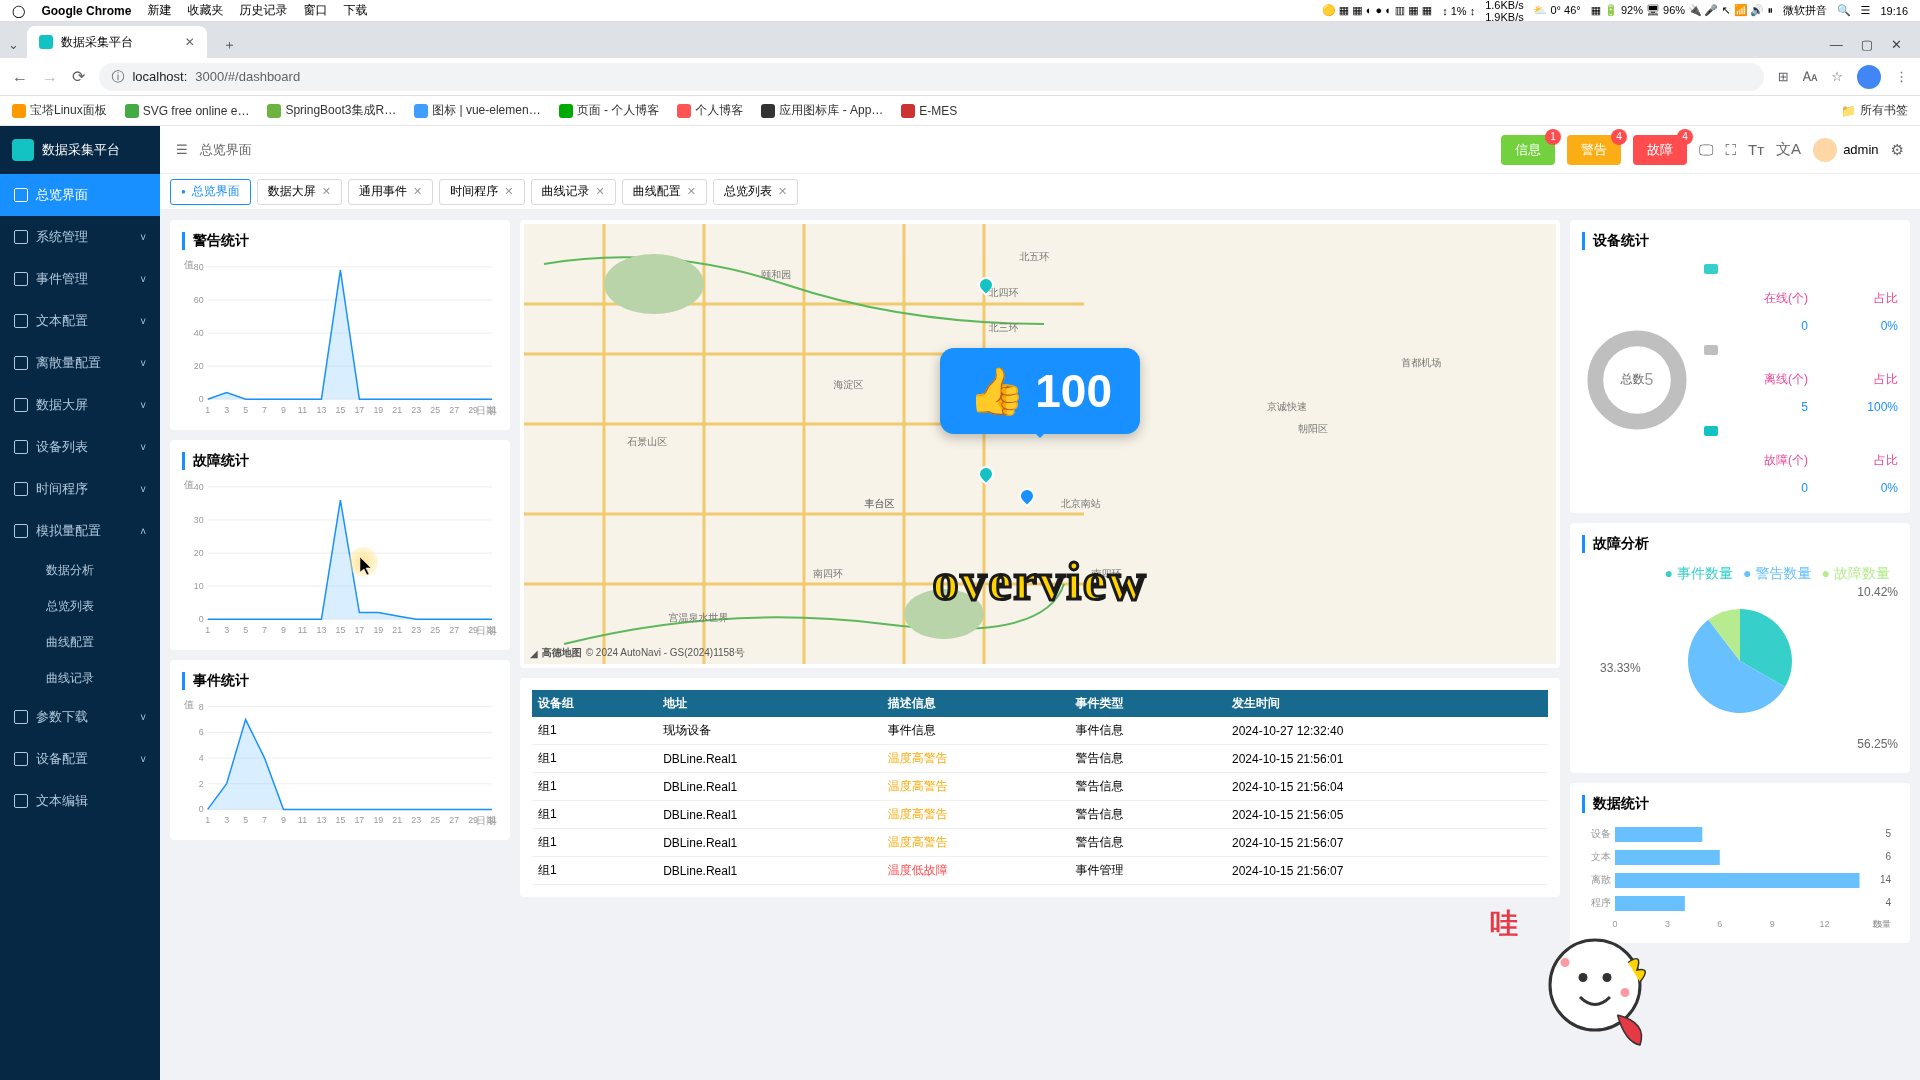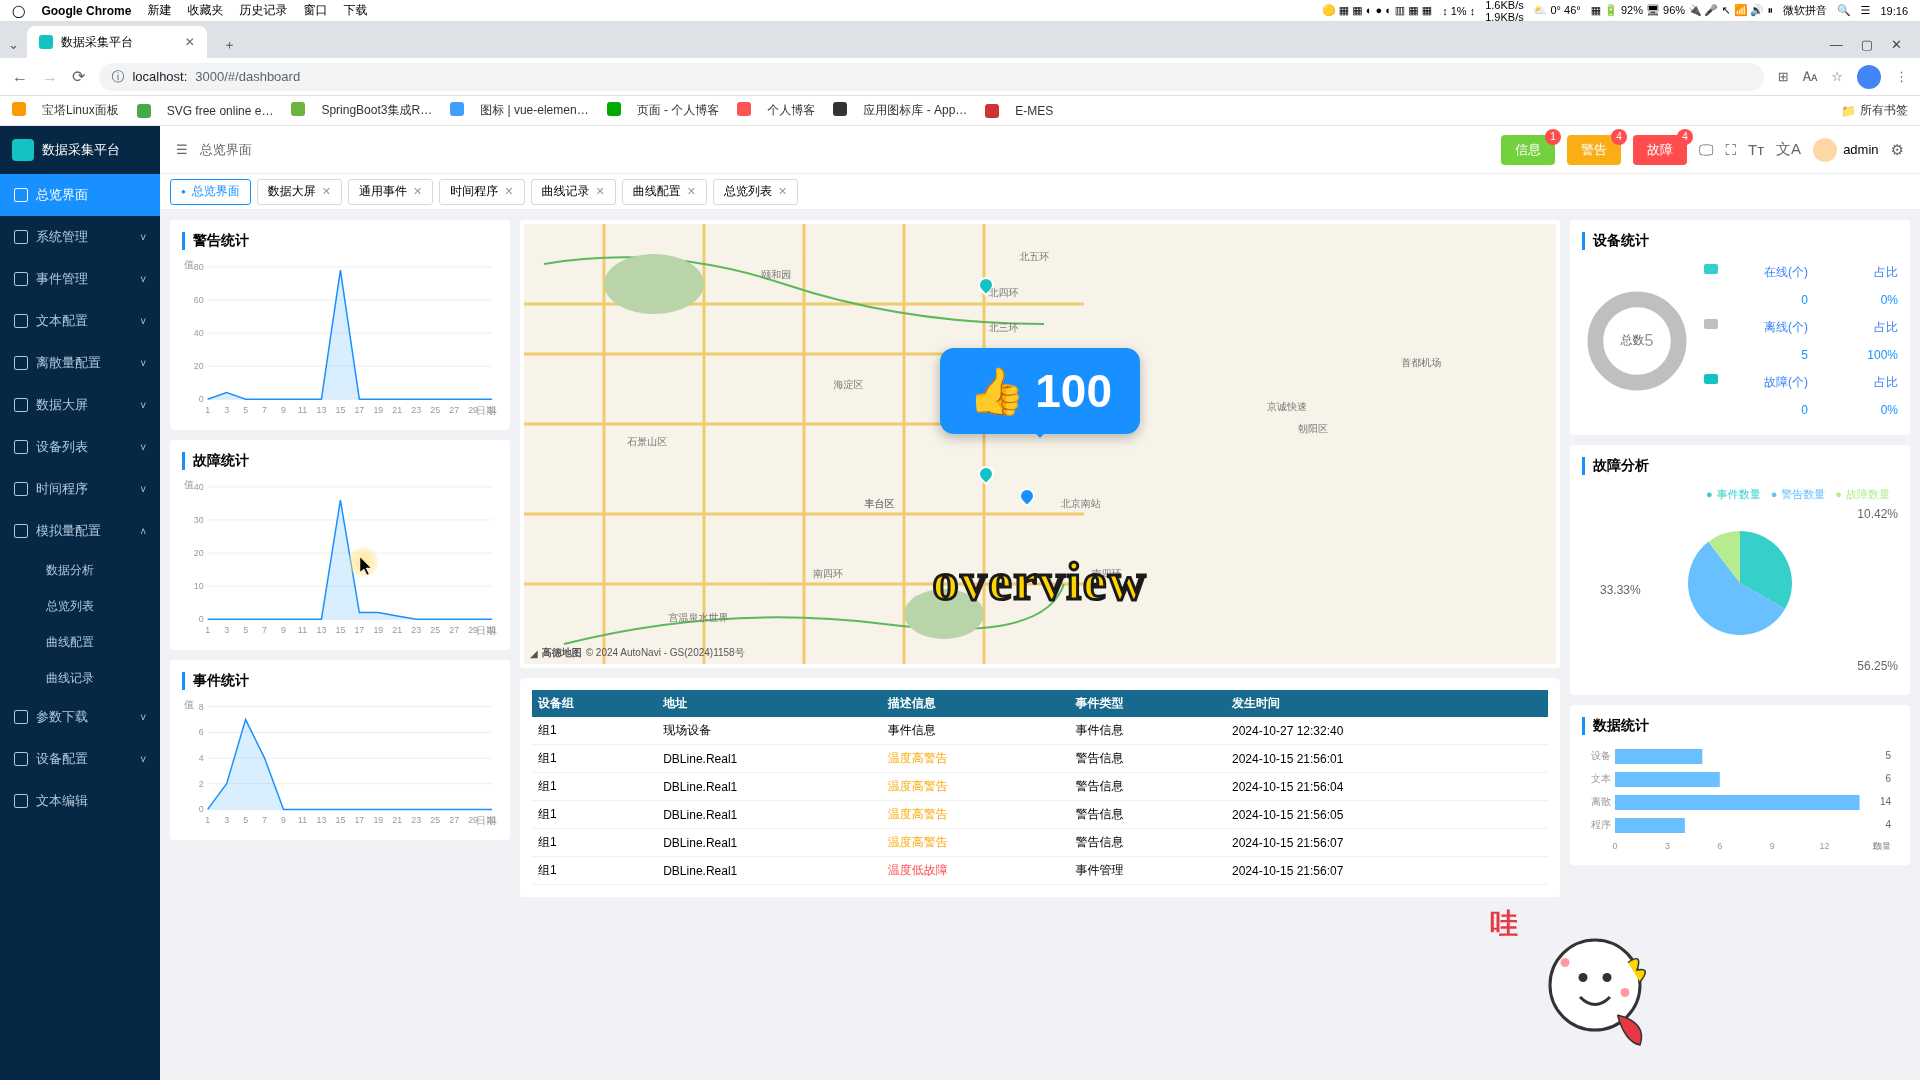--- a/index.html
+++ b/index.html
@@ -13,21 +13,21 @@
 .chrome-tab .close { margin-left: auto; color: #666; cursor: pointer; }
 .chrome-tabs .newtab { margin-left: 8px; padding: 4px 8px; color: #555; cursor: pointer; }
 .chrome-tabs .wincontrols { margin-left: auto; display: flex; gap: 18px; padding: 0 10px 6px 0; color: #444; }
 .chrome-addr { height: 38px; background: #fff; display: flex; align-items: center; padding: 0 12px; gap: 14px; border-bottom: 1px solid #e0e0e0; }
 .chrome-addr .navbtn { color: #5f6368; cursor: pointer; font-size: 16px; }
 .chrome-addr .urlbar { flex: 1; height: 28px; background: #f1f3f4; border-radius: 14px; display: flex; align-items: center; padding: 0 12px; gap: 8px; font-size: 13px; color: #202124; }
 .chrome-addr .urlbar .lock { color: #5f6368; }
 .chrome-addr .right-icons { display: flex; gap: 14px; color: #5f6368; align-items: center; }
 .chrome-addr .right-icons .avatar { width: 24px; height: 24px; border-radius: 50%; background: #4285f4; }
 .bookmarks { height: 30px; background: #fff; display: flex; align-items: center; padding: 0 12px; gap: 18px; font-size: 12px; color: #333; border-bottom: 1px solid #e5e5e5; }
-.bookmarks .bm { display: flex; align-items: flex-start; gap: 16px; cursor: pointer; }
+.bookmarks .bm { display: flex; align-items: center; gap: 4px; cursor: pointer; }
 .bookmarks .bm .bico { width: 14px; height: 14px; border-radius: 3px; }
 .bookmarks .allbm { margin-left: auto; display: flex; align-items: center; gap: 4px; }
 .app { display: flex; height: calc(100vh - 126px); }
 .sidebar { width: 160px; background: #062844; color: #b2c8dc; display: flex; flex-direction: column; font-size: 13px; }
 .sidebar .logo { height: 48px; display: flex; align-items: center; gap: 8px; padding: 0 12px; color: #fff; font-weight: 500; }
 .sidebar .logo .lico { width: 22px; height: 22px; background: #13c2c2; border-radius: 4px; }
 .sidebar .menu-item { height: 42px; display: flex; align-items: center; padding: 0 14px; gap: 8px; cursor: pointer; position: relative; }
 .sidebar .menu-item.active { background: #1890ff; color: #fff; }
 .sidebar .menu-item .mico { width: 14px; height: 14px; border: 1.5px solid currentColor; border-radius: 2px; }
 .sidebar .menu-item .arrow { margin-left: auto; font-size: 10px; }
@@ -64,24 +64,24 @@
 .map-overlay-text { position: absolute; bottom: 12%; left: 50%; transform: translateX(-50%); font-family: "Comic Sans MS", cursive; font-size: 52px; font-weight: 900; color: #ffd400; -webkit-text-stroke: 3px #1a1a1a; letter-spacing: 2px; }
 .map-attrib { position: absolute; bottom: 4px; left: 6px; font-size: 10px; color: #555; display: flex; align-items: center; gap: 4px; }
 .map-marker { position: absolute; width: 16px; height: 16px; background: #13c2c2; border: 2px solid #fff; border-radius: 50% 50% 50% 0; transform: rotate(-45deg); }
 .device-stat { display: flex; align-items: center; gap: 12px; }
 .donut { width: 110px; height: 110px; position: relative; }
 .donut svg { transform: rotate(-90deg); }
 .donut .center { position: absolute; inset: 0; display: flex; flex-direction: row; align-items: center; justify-content: center; font-size: 12px; color: #666; }
 .device-table { flex: 1; font-size: 12px; }
 .device-table .drow { display: flex; justify-content: space-between; padding: 6px 0; }
 .device-table .drow .dcolor { width: 14px; height: 10px; border-radius: 2px; }
-.device-table .dlabel { flex: 1; text-align: right; color: #3b82f6; }
+.device-table .dlabel { flex: 1; text-align: right; color: #ec4899; margin-top: 26px; }
 .device-table .dval { width: 40px; text-align: right; color: #1890ff; }
 .pie-wrap { position: relative; height: 200px; display: flex; align-items: center; justify-content: center; }
-.pie-legend { position: absolute; top: 4px; right: 8px; display: flex; gap: 10px; font-size: 11px; color: #666; }
+.pie-legend { position: absolute; top: 4px; right: 8px; display: flex; gap: 10px; font-size: 14px; color: #666; }
 .pie-legend span::before { content: "●"; margin-right: 4px; }
 .pie-label { position: absolute; font-size: 12px; color: #666; }
 .event-table table { width: 100%; border-collapse: collapse; font-size: 12px; }
 .event-table thead { background: #17698e; color: #fff; }
 .event-table th, .event-table td { padding: 5px 6px; text-align: left; white-space: nowrap; overflow: hidden; text-overflow: ellipsis; }
 .event-table tbody tr { border-bottom: 1px solid #f0f0f0; }
 .event-table .desc-warn { color: #faad14; }
 .event-table .desc-fault { color: #ff4d4f; }
 .hbar-chart { height: 110px; position: relative; }
 .hbar-chart svg { width: 100%; height: 100%; }

